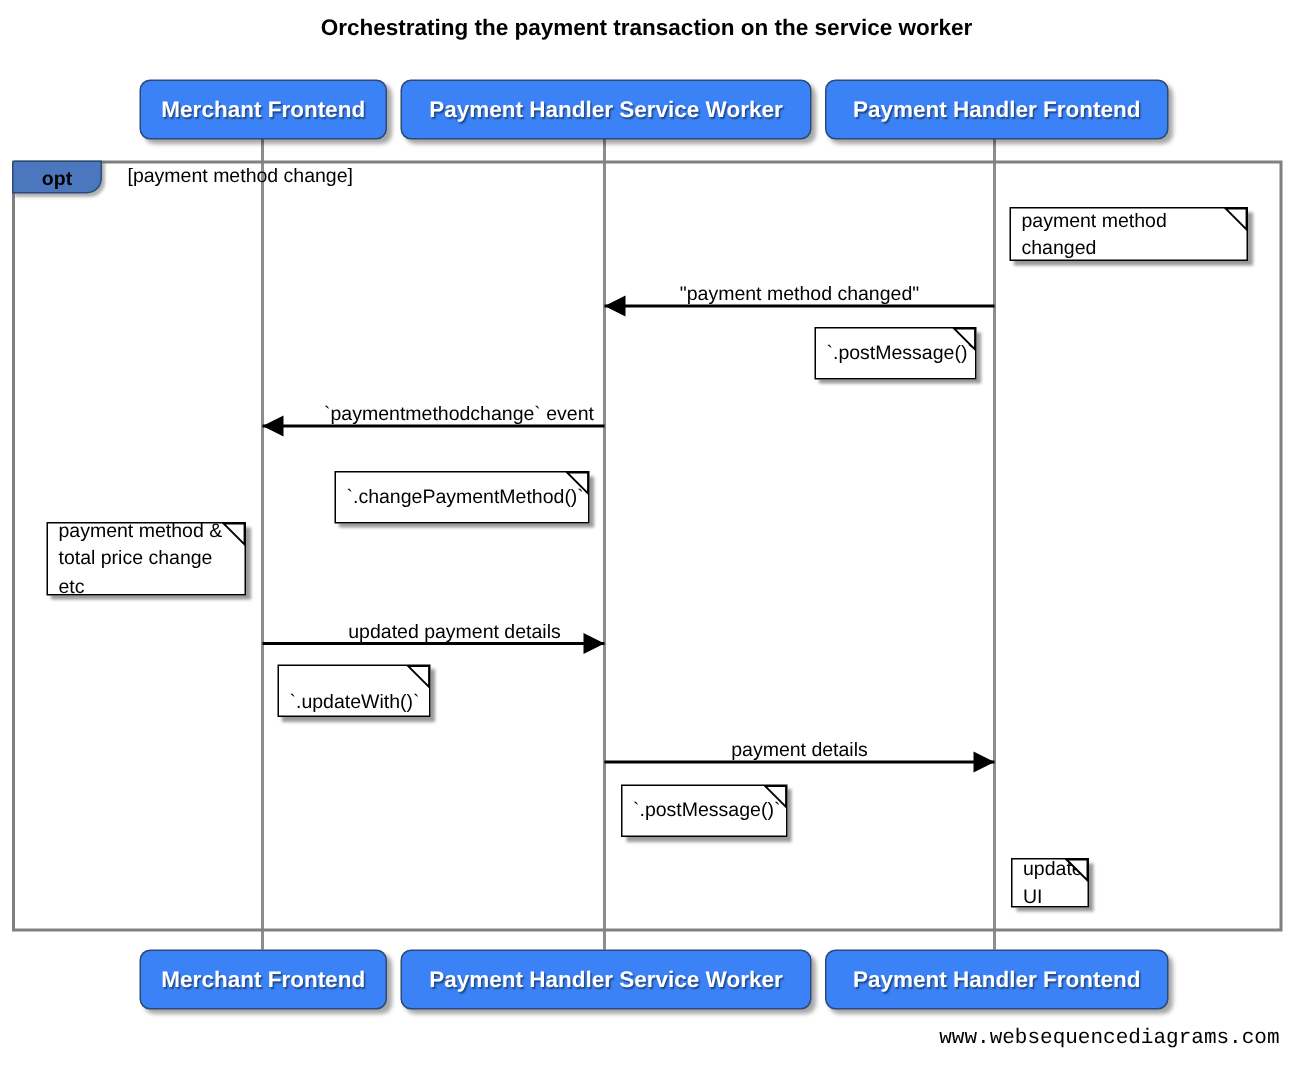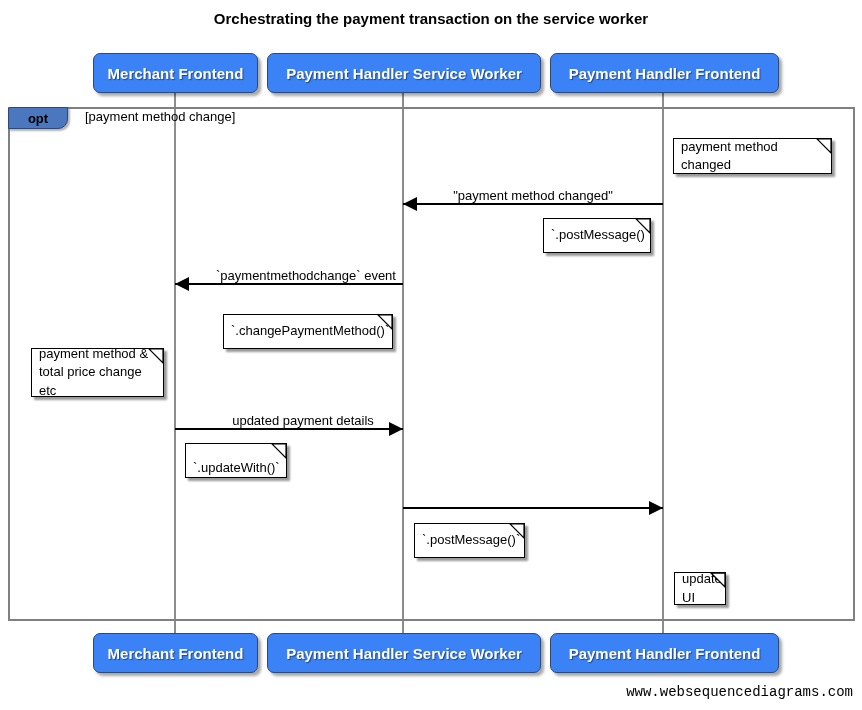--- a/index.html
+++ b/index.html
@@ -106,20 +106,21 @@
   <div class="msg-line" style="left:175px;top:428px;width:228px;"></div>
   <div class="arrow-r" style="left:389px;top:422px;"></div>
 
   <div class="note" style="left:185px;top:443px;width:102px;height:35px;align-items:flex-end;">
     <span>`.updateWith()`</span>
     <svg class="fold" width="16" height="16" viewBox="0 0 16 16">
       <path d="M1,1 L15,1 L15,15 Z" fill="#ffffff" stroke="#000000" stroke-width="1.2"></path>
     </svg>
   </div>
 
+  <div class="msg-label" style="left:403px;top:492px;width:260px;">payment details</div>
   <div class="msg-line" style="left:403px;top:507px;width:260px;"></div>
   <div class="arrow-r" style="left:649px;top:501px;"></div>
 
   <div class="note" style="left:414px;top:523px;width:111px;height:35px;">
     <span>`.postMessage()`</span>
     <svg class="fold" width="16" height="16" viewBox="0 0 16 16">
       <path d="M1,1 L15,1 L15,15 Z" fill="#ffffff" stroke="#000000" stroke-width="1.2"></path>
     </svg>
   </div>
 

